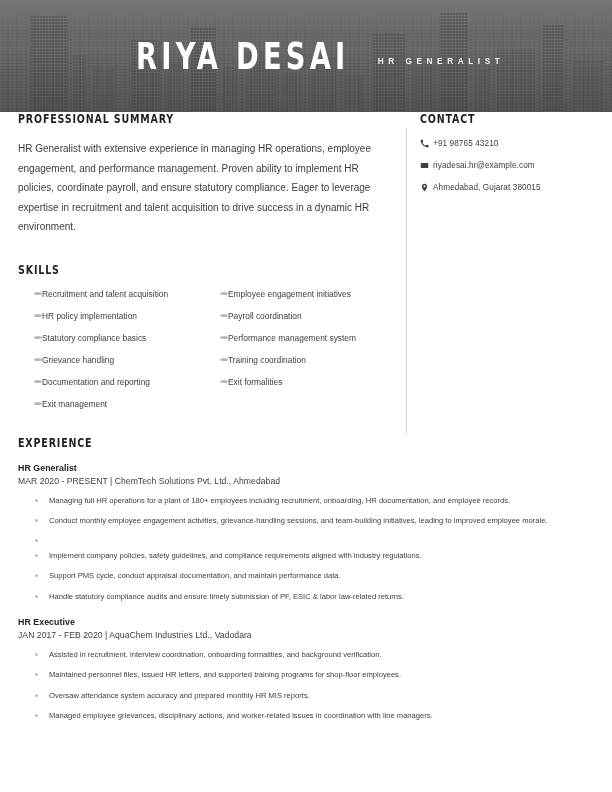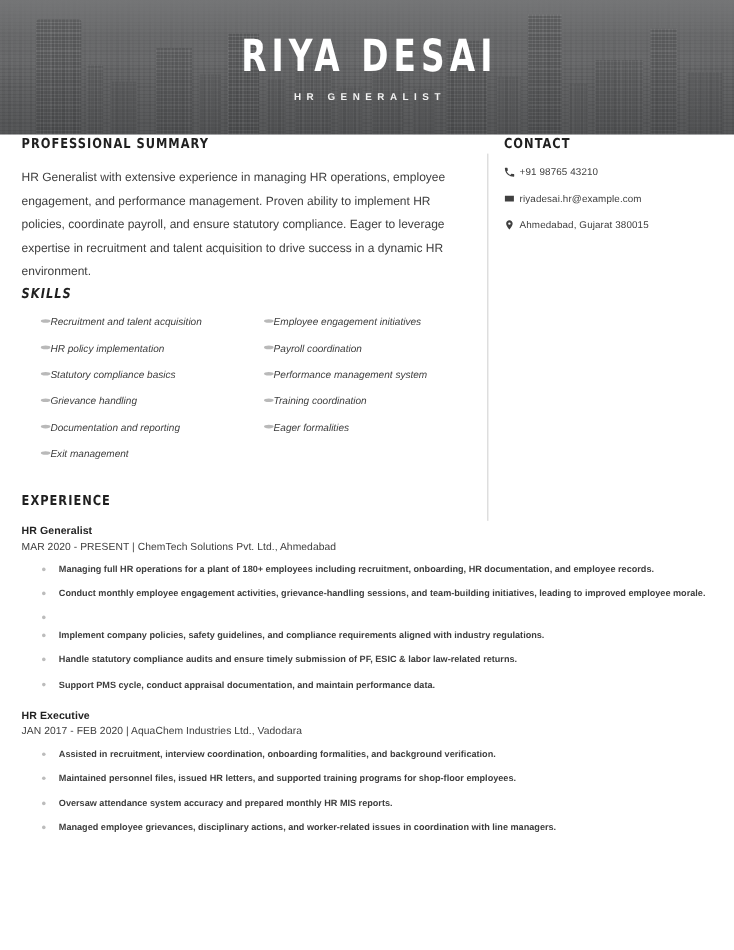--- a/index.html
+++ b/index.html
@@ -56,21 +56,21 @@
   }
   .header-shade {
     position: absolute;
     inset: 0;
     background: linear-gradient(180deg, rgba(60,62,65,0.42) 0%, rgba(70,72,76,0.34) 45%, rgba(55,57,60,0.50) 100%);
   }
   .header-text {
     position: absolute;
     inset: 0;
     display: flex;
-    flex-direction: column;
+    flex-direction: row;
     align-items: center;
     justify-content: center;
   }
   .name {
     font-family: "Liberation Sans Narrow", "DejaVu Sans Condensed", "Liberation Sans", sans-serif;
     font-size: 37px;
     font-weight: bold;
     color: #ffffff;
     letter-spacing: 5.2px;
     line-height: 1;
@@ -187,21 +187,21 @@
     color: #232323;
     margin: 0 0 3px 0;
     letter-spacing: 0.05px;
   }
   .job-meta {
     font-size: 8.6px;
     color: #3d3d3d;
     margin: 0 0 9px 0;
     letter-spacing: 0.05px;
   }
-  .bullets { margin: 0; padding: 0; list-style: none; font-weight: bold; }
+  .bullets { margin: 0; padding: 0; list-style: none; }
   .bullet {
     display: flex;
     align-items: flex-start;
     font-size: 7.6px;
     line-height: 1.62;
     color: #3d3d3d;
     margin-bottom: 8px;
     padding-left: 31px;
   }
   .bullet .sq {
@@ -252,21 +252,21 @@
   <div class="cols">
     <div class="vdivider"></div>
 
     <div class="col-left">
 
       <section>
         <h2 class="section sec-top">PROFESSIONAL SUMMARY</h2>
         <p class="summary">HR Generalist with extensive experience in managing HR operations, employee engagement, and performance management. Proven ability to implement HR policies, coordinate payroll, and ensure statutory compliance. Eager to leverage expertise in recruitment and talent acquisition to drive success in a dynamic HR environment.</p>
       </section>
 
-      <section style="font-style:italic;">
+      <section style="margin-top:26px;">
         <h2 class="section">SKILLS</h2>
         <div class="skills-wrap">
           <div class="skills-col" id="skills-left">
               <div class="skill">
                 <span class="sq"></span>
                 <span class="stxt">Recruitment and talent acquisition</span>
               </div>
               <div class="skill">
                 <span class="sq"></span>
                 <span class="stxt">HR policy implementation</span>
@@ -300,21 +300,21 @@
               <div class="skill">
                 <span class="sq"></span>
                 <span class="stxt">Performance management system</span>
               </div>
               <div class="skill">
                 <span class="sq"></span>
                 <span class="stxt">Training coordination</span>
               </div>
               <div class="skill">
                 <span class="sq"></span>
-                <span class="stxt">Eager formalities</span>
+                <span class="stxt">Exit formalities</span>
               </div>
             </div>
         </div>
       </section>
 
     </div>
 
     <div class="col-right">
       <section>
         <h2 class="section sec-top">CONTACT</h2>
@@ -365,25 +365,25 @@
             </li>
             <li class="bullet">
               <span class="sq"></span>
             </li>
             <li class="bullet">
               <span class="sq"></span>
               <span class="btxt">Implement company policies, safety guidelines, and compliance requirements aligned with industry regulations.</span>
             </li>
             <li class="bullet">
               <span class="sq"></span>
+              <span class="btxt">Support PMS cycle, conduct appraisal documentation, and maintain performance data.</span>
+            </li>
+            <li class="bullet">
+              <span class="sq"></span>
               <span class="btxt">Handle statutory compliance audits and ensure timely submission of PF, ESIC &amp; labor law-related returns.</span>
-            </li>
-            <li class="bullet">
-              <span class="sq"></span>
-              <span class="btxt">Support PMS cycle, conduct appraisal documentation, and maintain performance data.</span>
             </li>
           </ul>
         </div>
         <div class="job">
           <div class="job-title">HR Executive</div>
           <div class="job-meta">JAN 2017 - FEB 2020  |  AquaChem Industries Ltd., Vadodara</div>
           <ul class="bullets">
             <li class="bullet">
               <span class="sq"></span>
               <span class="btxt">Assisted in recruitment, interview coordination, onboarding formalities, and background verification.</span>

